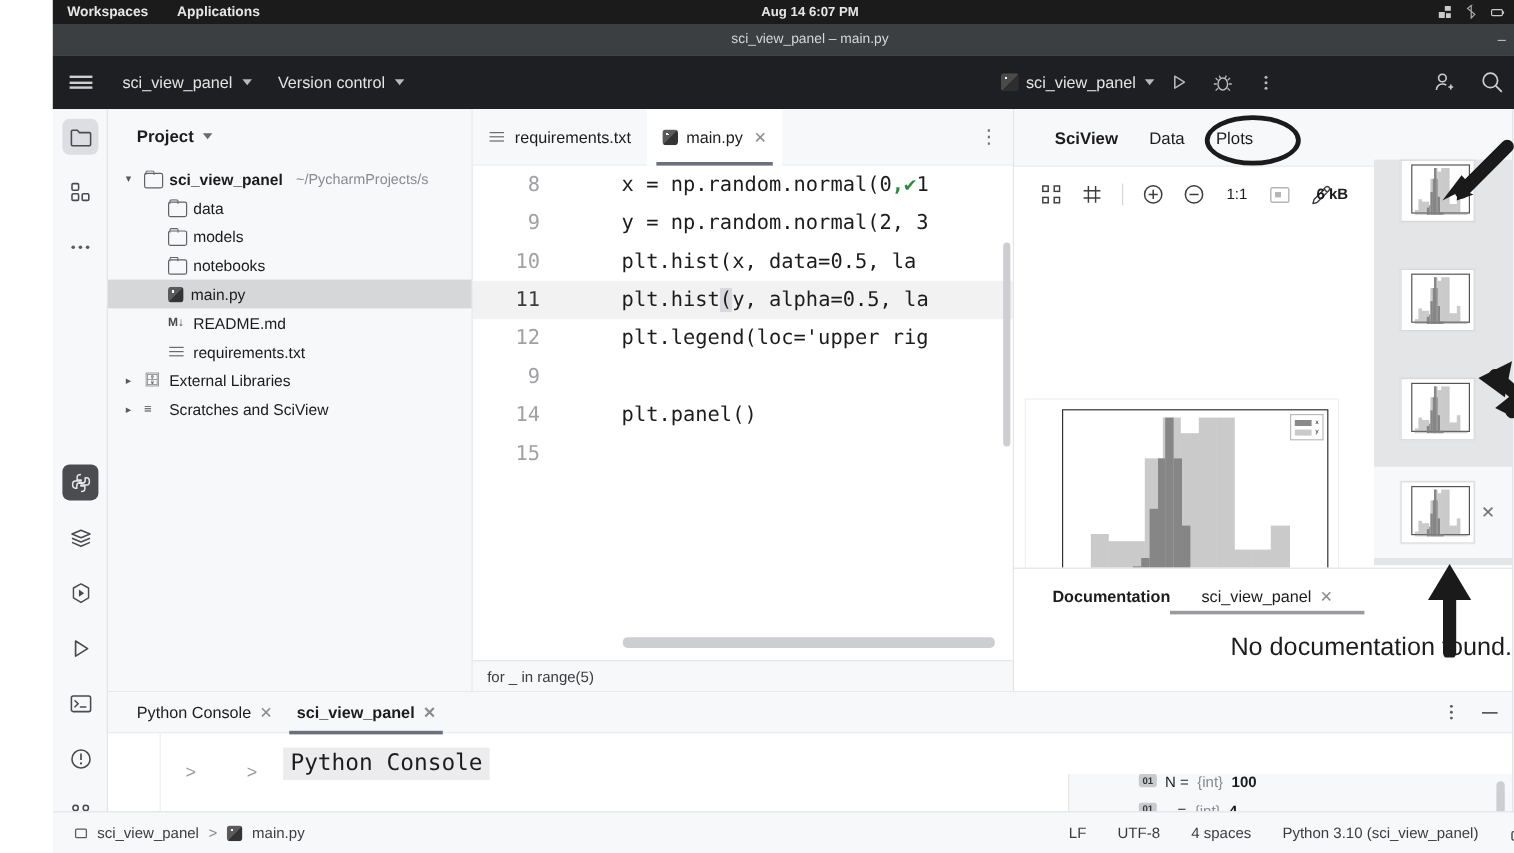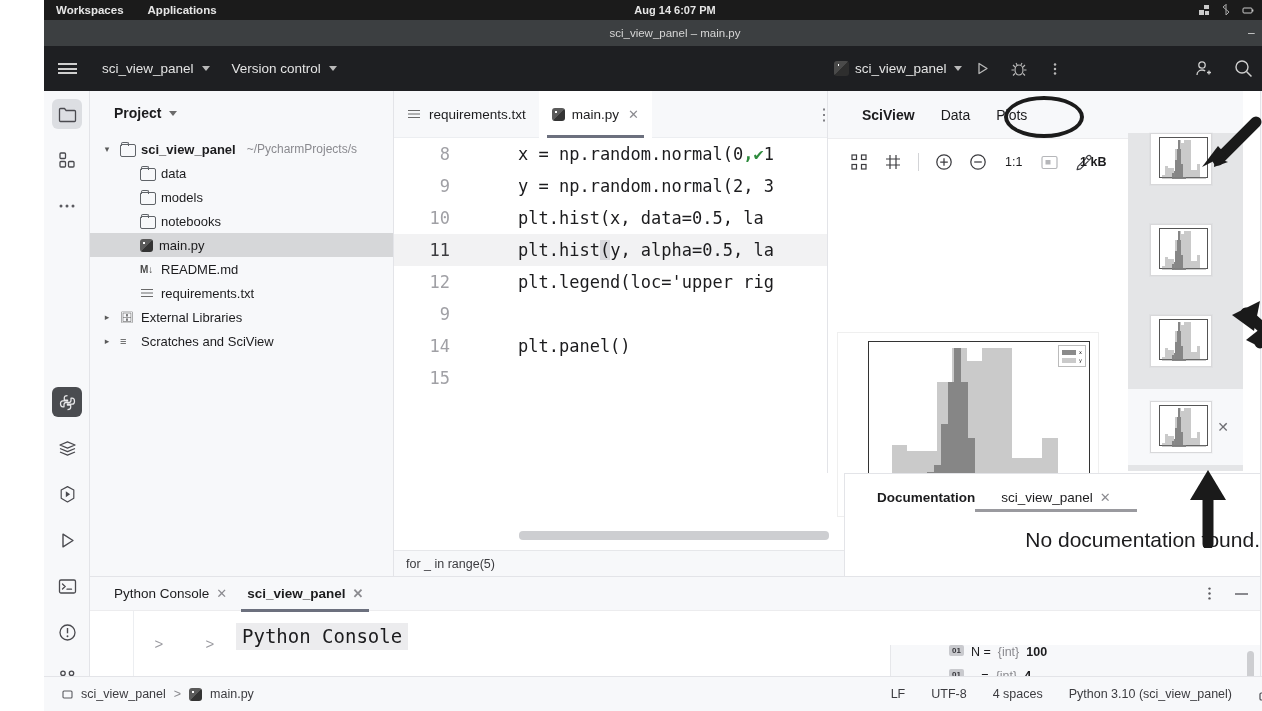--- a/index.html
+++ b/index.html
@@ -146,21 +146,21 @@
   .vscroll { position: absolute; right: 2px; top: 64px; width: 6px; height: 170px; background: #cdced1; border-radius: 3px; }
   .hscroll { position: absolute; left: 125px; bottom: 36px; width: 310px; height: 9px; background: #cdced1; border-radius: 4px; }
   .breadcrumbbar {
     position: absolute; left: 350px; top: 550px; width: 450px; height: 26px;
     background: #f7f8fa; border-top: 1px solid #e6e7ea;
     display: flex; align-items: center; padding-left: 12px;
     font-size: 12.5px; color: #3c3c40;
   }
 
   
-  .sciview { position: absolute; left: 783px; top: 91px; width: 416px; height: 382px; background: #ffffff; border-left: 1px solid #e3e4e8; }
+  .sciview { position: absolute; left: 800px; top: 91px; width: 416px; height: 382px; background: #ffffff; border-left: 1px solid #e3e4e8; }
   .scitabs { height: 48px; background: #f7f8fa; display: flex; align-items: center; gap: 2px; padding-left: 22px; position: relative; border-bottom: 1px solid #ececee;}
   .scitab { font-size: 14px; color: #1c1c1e; padding: 0 12px; height: 48px; display: flex; align-items: center; cursor: pointer; }
   .scitab.lead { font-weight: bold; }
   .scitab.hi { position: relative; }
   .ringhi {
     position: absolute; left: 960px; top: 96px; width: 80px; height: 42px;
     border: 4.5px solid #1b1b1b; border-radius: 50%; pointer-events: none;
   }
   .plottoolbar { height: 46px; display: flex; align-items: center; gap: 4px; padding-left: 16px; position: relative; }
   .ptb { width: 30px; height: 30px; display: inline-flex; align-items: center; justify-content: center; cursor: pointer; border-radius: 5px; }
@@ -655,21 +655,21 @@
             <rect x="1" y="1.5" width="15" height="12" rx="1.5" fill="none" stroke="#b5b6b9" stroke-width="1.2"></rect>
             <rect x="4.5" y="5" width="5" height="4.5" fill="#b5b6b9"></rect>
           </svg>
       </span>
       <span class="ptb">
         <svg class="ic" width="17" height="17" viewBox="0 0 17 17">
             <path d="M12.8 1.8a2 2 0 012.8 2.8l-1.6 1.6-2.8-2.8z" fill="none" stroke="#3c3c40" stroke-width="1.2"></path>
             <path d="M11 4.3l-8 8-.9 3.4 3.4-.9 8-8" fill="none" stroke="#3c3c40" stroke-width="1.2" stroke-linejoin="round"></path>
           </svg>
       </span>
-      <span class="filesize">1 kB</span>
+      <span class="filesize">6 kB</span>
     </div>
 
     <div class="plotarea">
       <div class="figure">
         <div class="axes">
           <div class="bars" id="bars">
               <div class="bar x" style="left: 26.2857%; width: 3.14286%; height: 13.7615%;"></div>
               <div class="bar x" style="left: 29.4286%; width: 3.14286%; height: 18.3486%;"></div>
               <div class="bar x" style="left: 32.5714%; width: 3.14286%; height: 45.8716%;"></div>
               <div class="bar x" style="left: 35.7143%; width: 3.14286%; height: 73.3945%;"></div>

